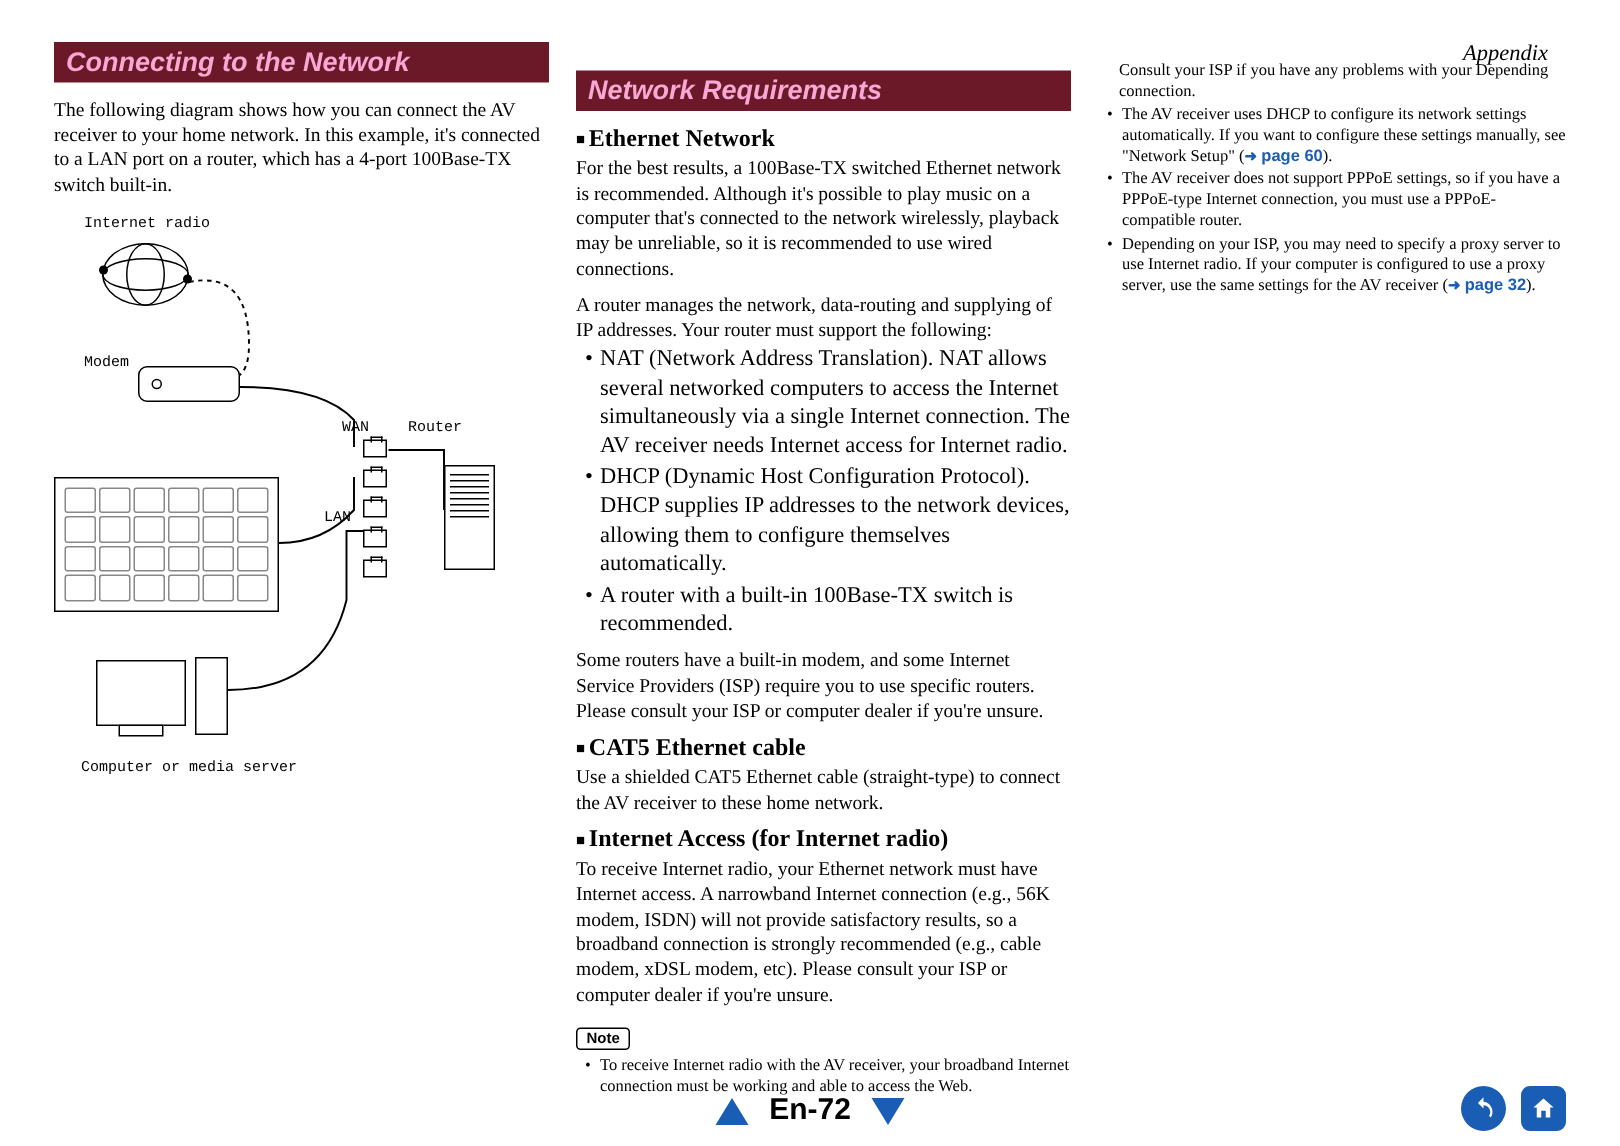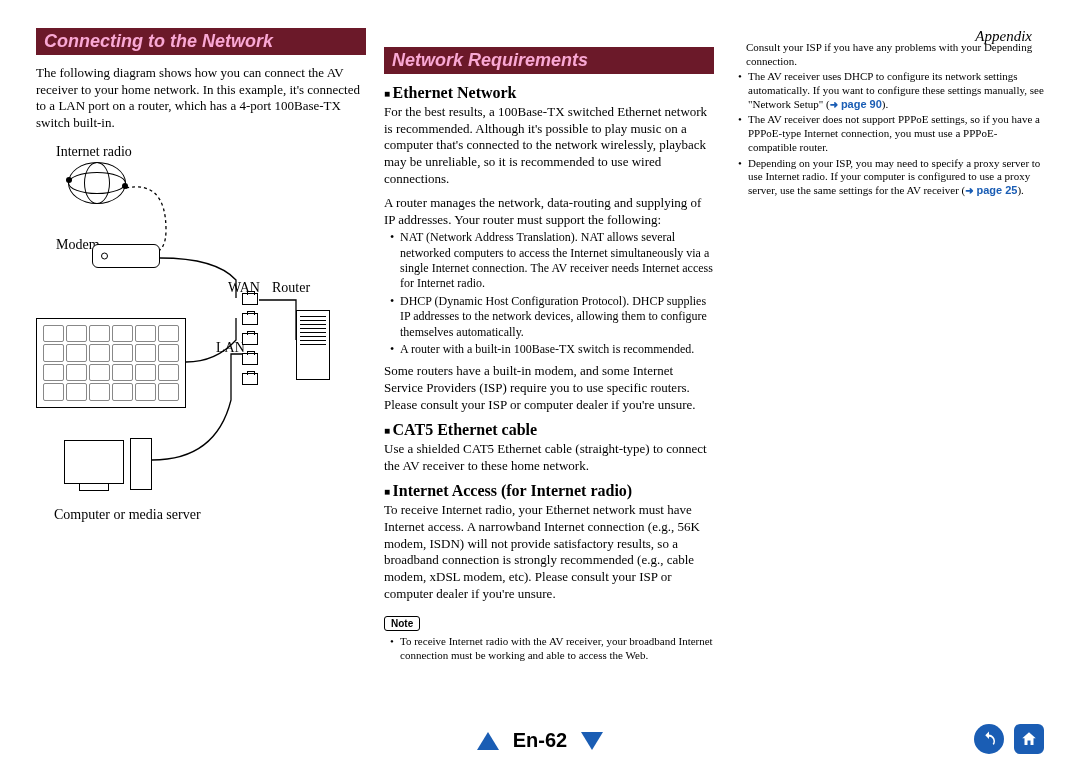--- a/index.html
+++ b/index.html
@@ -63,21 +63,21 @@
     vertical-align: 1px;
   }
   .bullets {
     margin-left: 6px;
     margin-bottom: 6px;
   }
   .bullets li {
     list-style: none;
     position: relative;
     padding-left: 10px;
-    font-size: 12px;
+    font-size: 15px;
     line-height: 1.28;
     margin-bottom: 2px;
   }
   .bullets li::before {
     content: "•";
     position: absolute;
     left: 0;
     top: 0;
   }
   .link-ref {
@@ -107,22 +107,22 @@
   }
   
   .diagram {
     position: relative;
     width: 320px;
     height: 360px;
     margin-top: 6px;
   }
   .dlabel {
     position: absolute;
-    font-family: Liberation Serif, serif;
-    font-size: 14px;
+    font-family: Liberation Mono, monospace;
+    font-size: 10px;
   }
   .globe {
     position: absolute;
     left: 32px; top: 22px;
     width: 58px; height: 42px;
     border: 1.5px solid #000;
     border-radius: 50%;
   }
   .globe::before, .globe::after {
     content: "";
@@ -373,33 +373,33 @@
     <div class="note-pill">Note</div>
     <ul class="bullets small-bullets">
       <li>To receive Internet radio with the AV receiver, your broadband Internet connection must be working and able to access the Web.</li>
     </ul>
   </div>
 
   <div class="col col3" style="padding-top:12px; font-size:11px;">
     <p style="margin-left:14px; line-height:1.28;">Consult your ISP if you have any problems with your Depending connection.</p>
     <ul class="bullets small-bullets" style="margin-top:2px;">
       <li>
-        <span>The AV receiver uses DHCP to configure its network settings automatically. If you want to configure these settings manually, see "Network Setup" (</span><span class="link-ref arrow-ref">page 90</span><span>).</span>
+        <span>The AV receiver uses DHCP to configure its network settings automatically. If you want to configure these settings manually, see "Network Setup" (</span><span class="link-ref arrow-ref">page 60</span><span>).</span>
       </li>
       <li>The AV receiver does not support PPPoE settings, so if you have a PPPoE-type Internet connection, you must use a PPPoE-compatible router.</li>
       <li>
-        <span>Depending on your ISP, you may need to specify a proxy server to use Internet radio. If your computer is configured to use a proxy server, use the same settings for the AV receiver (</span><span class="link-ref arrow-ref">page 25</span><span>).</span>
+        <span>Depending on your ISP, you may need to specify a proxy server to use Internet radio. If your computer is configured to use a proxy server, use the same settings for the AV receiver (</span><span class="link-ref arrow-ref">page 32</span><span>).</span>
       </li>
     </ul>
   </div>
 </div>
 
 <div class="footer">
   <div class="tri tri-up"></div>
-  <div class="page-num">En-62</div>
+  <div class="page-num">En-72</div>
   <div class="tri tri-down"></div>
 </div>
 
 <div class="corner-btns">
   <div class="round-btn">
     <svg viewBox="0 0 24 24">
         <path d="M12 5V2L7 7l5 5V9c3.3 0 6 2.7 6 6 0 1.3-.4 2.5-1.1 3.4l1.5 1.5C19.4 18.5 20 16.8 20 15c0-5-4-9-8-9z"></path>
       </svg>
   </div>
   <div class="sq-btn">

